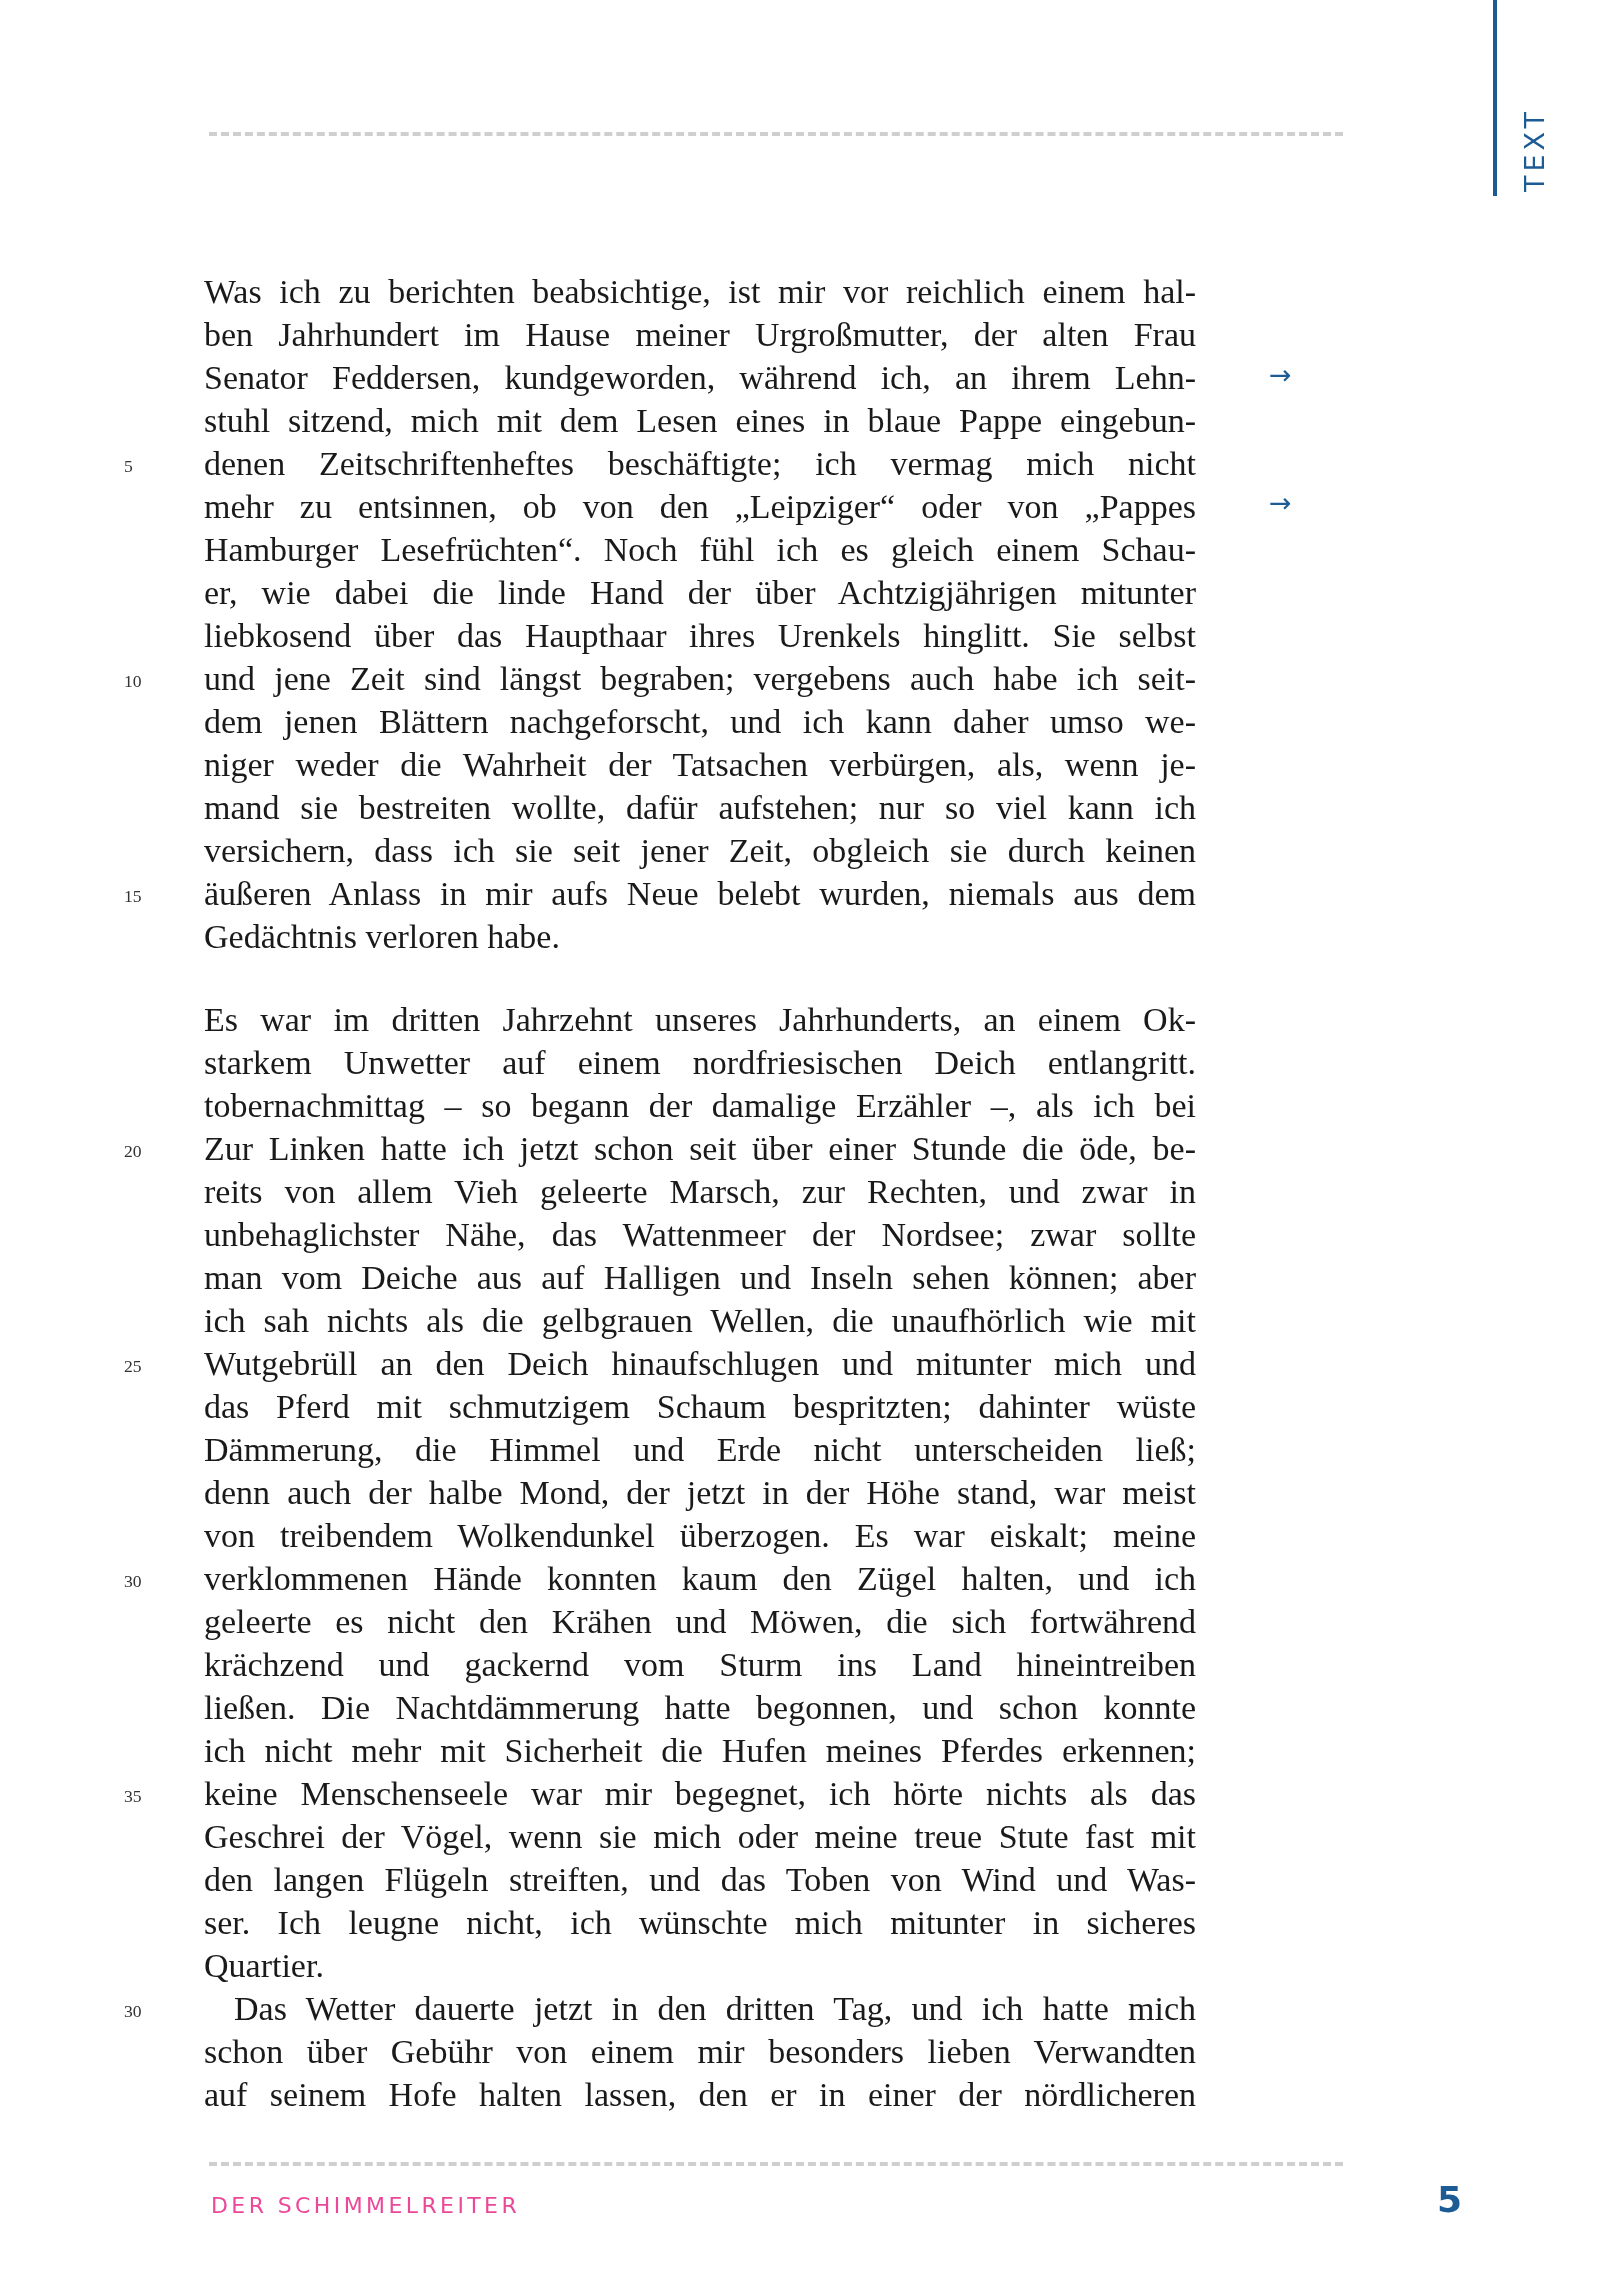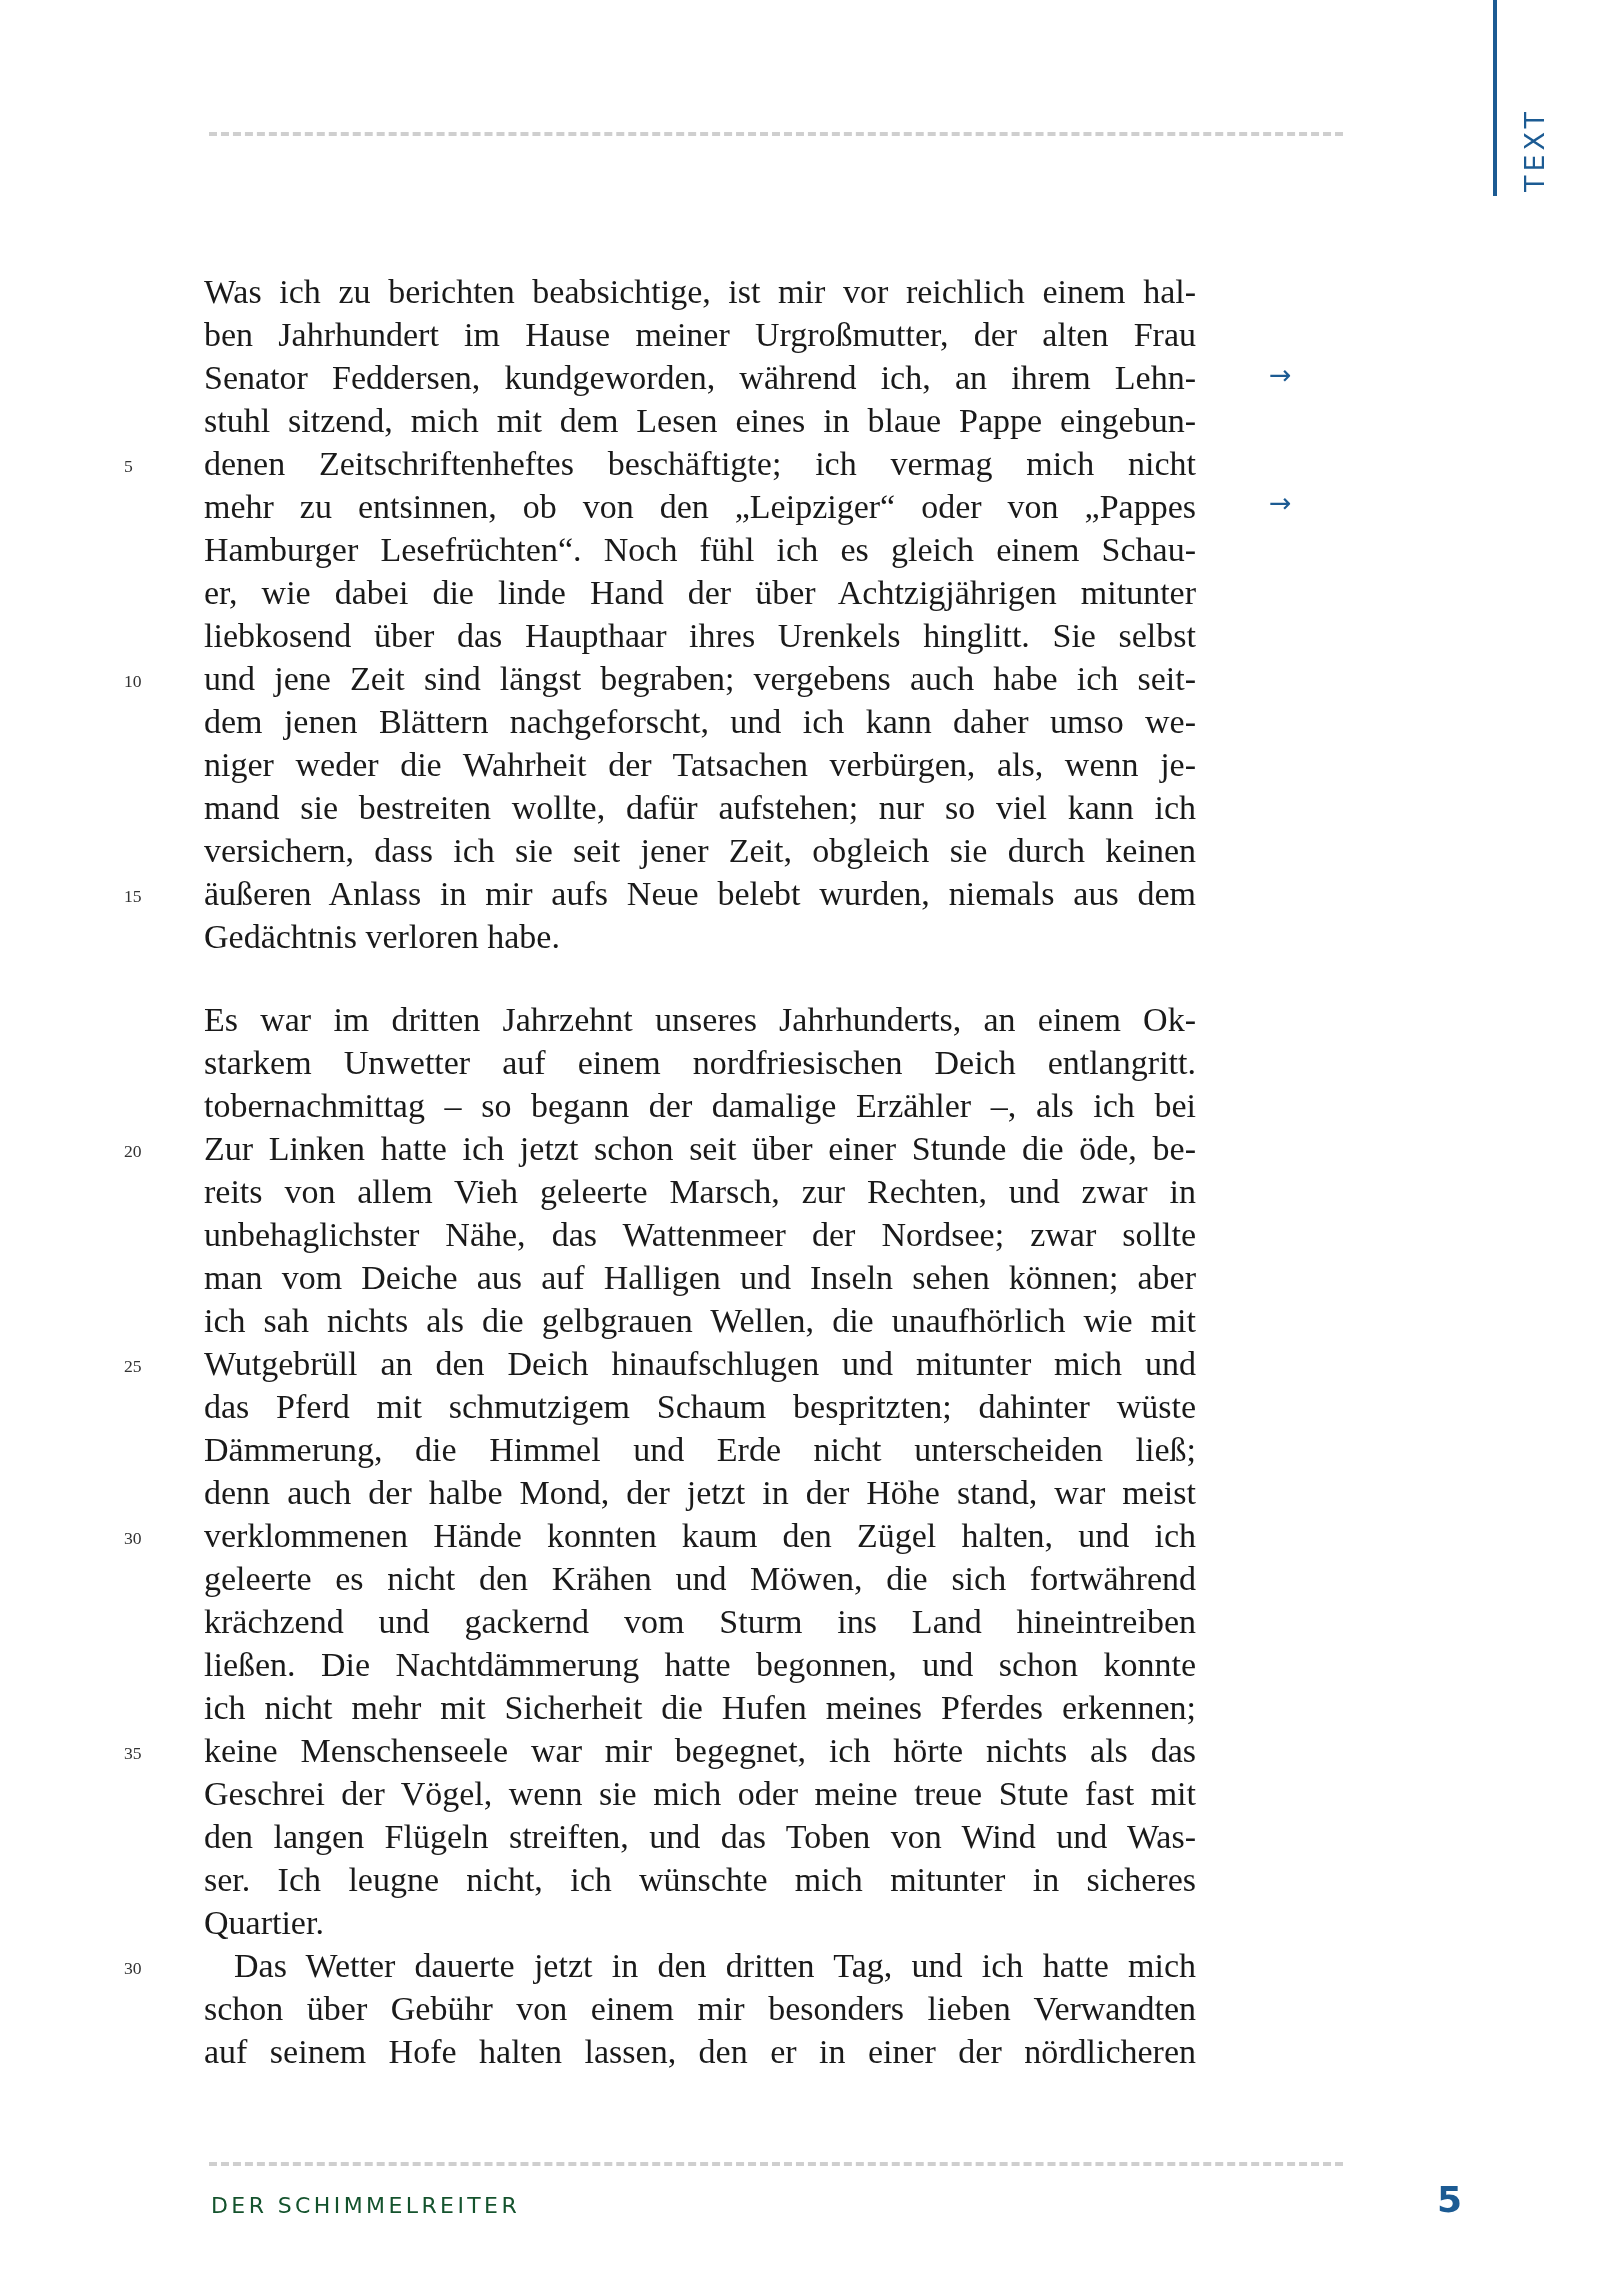--- a/index.html
+++ b/index.html
@@ -17,21 +17,21 @@
     font-family:"Liberation Serif", serif; font-size:34px; color:#1a1a1a; }
   .line { height:43px; line-height:43px; white-space:nowrap; position:relative; text-align:justify; text-align-last:justify; }
   .line.last { text-align-last:left; }
   .line.indent { padding-left:30px; }
   .para-gap { height:40px; }
   .line-num { position:absolute; left:-80px; width:27px; text-align:right; font-size:17.6px; color:#333; top:2.7px; }
 
   .marker { position:absolute; left:1269px; font-size:27px; color:#1c5b93; font-family:"DejaVu Sans", sans-serif; }
 
   .footer-title { position:absolute; left:211px; top:2193px; font-family:"DejaVu Sans", sans-serif;
-    font-size:22px; letter-spacing:3.4px; color:#14532d; }
+    font-size:22px; letter-spacing:3.4px; color:#ec4899; }
   .page-num { position:absolute; left:1437px; top:2179px; font-family:"DejaVu Sans", sans-serif;
     font-size:36px; font-weight:bold; color:#1c5b93; }
 </style>
 </head>
 <body>
 
 <div class="side-bar"></div>
 <div class="side-tab">TEXT</div>
 
 <div class="dash-rule top"></div>
@@ -59,20 +59,21 @@
     <div class="line">tobernachmittag – so begann der damalige Erzähler –, als ich bei</div>
     <div class="line">Zur Linken hatte ich jetzt schon seit über einer Stunde die öde, be-<span class="line-num">20</span></div>
     <div class="line">reits von allem Vieh geleerte Marsch, zur Rechten, und zwar in</div>
     <div class="line">unbehaglichster Nähe, das Wattenmeer der Nordsee; zwar sollte</div>
     <div class="line">man vom Deiche aus auf Halligen und Inseln sehen können; aber</div>
     <div class="line">ich sah nichts als die gelbgrauen Wellen, die unaufhörlich wie mit</div>
     <div class="line">Wutgebrüll an den Deich hinaufschlugen und mitunter mich und<span class="line-num">25</span></div>
     <div class="line">das Pferd mit schmutzigem Schaum bespritzten; dahinter wüste</div>
     <div class="line">Dämmerung, die Himmel und Erde nicht unterscheiden ließ;</div>
     <div class="line">denn auch der halbe Mond, der jetzt in der Höhe stand, war meist</div>
+    <div class="line">von treibendem Wolkendunkel überzogen. Es war eiskalt; meine</div>
     <div class="line">verklommenen Hände konnten kaum den Zügel halten, und ich<span class="line-num">30</span></div>
     <div class="line">geleerte es nicht den Krähen und Möwen, die sich fortwährend</div>
     <div class="line">krächzend und gackernd vom Sturm ins Land hineintreiben</div>
     <div class="line">ließen. Die Nachtdämmerung hatte begonnen, und schon konnte</div>
     <div class="line">ich nicht mehr mit Sicherheit die Hufen meines Pferdes erkennen;</div>
     <div class="line">keine Menschenseele war mir begegnet, ich hörte nichts als das<span class="line-num">35</span></div>
     <div class="line">Geschrei der Vögel, wenn sie mich oder meine treue Stute fast mit</div>
     <div class="line">den langen Flügeln streiften, und das Toben von Wind und Was-</div>
     <div class="line">ser. Ich leugne nicht, ich wünschte mich mitunter in sicheres</div>
     <div class="line last">Quartier.</div>

